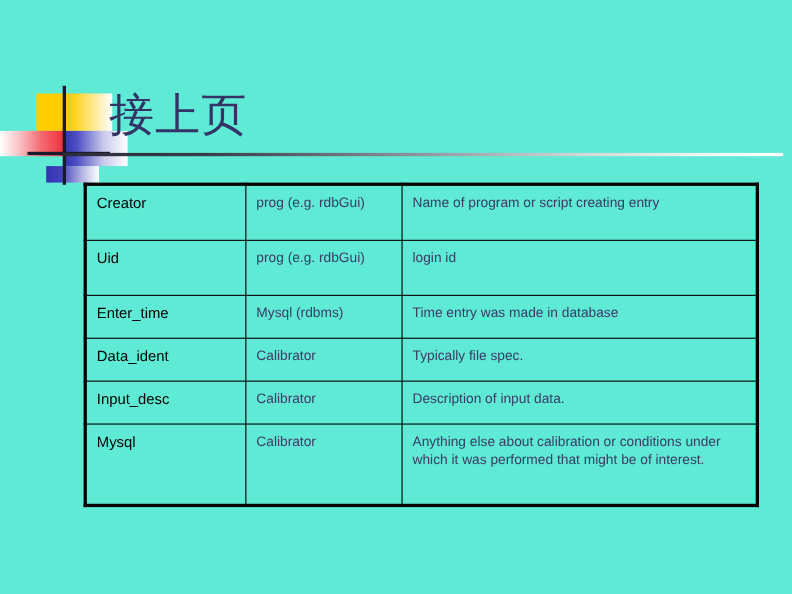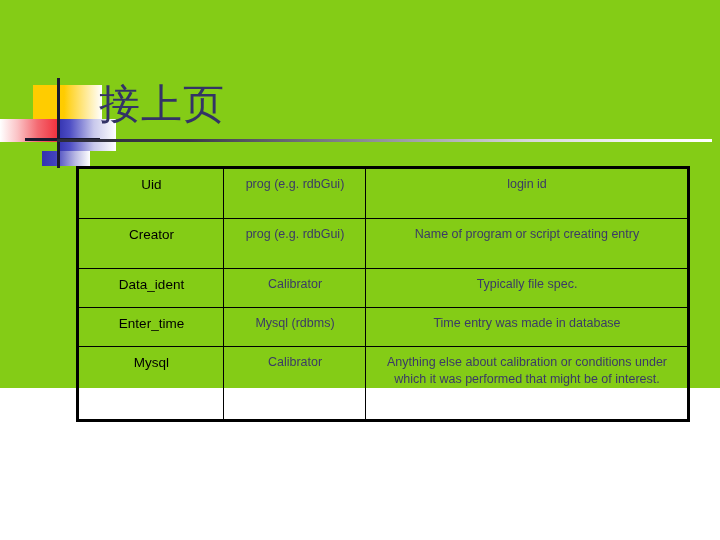--- a/index.html
+++ b/index.html
@@ -13,23 +13,22 @@
     font-family: "Liberation Sans", sans-serif;
     overflow: hidden;
     position: relative;
   }
 
   
   .slide {
     position: absolute;
     left: 0; top: 0;
     width: 720px;
-    height: 388px;
-    background: #84cc16;
-    text-align: center;
+    height: 540px;
+    background: #5eead4;
   }
 
   
   .deco {
     position: absolute;
     left: 0px;
     top: 70px;
     width: 130px;
     height: 95px;
   }
@@ -168,38 +167,43 @@
   </div>
 
   <div class="title">接上页</div>
 
   <div class="title-rule"></div>
 
   <div class="tbl-wrap">
     <table class="spec">
       <tbody>
         <tr class="r-tall">
+          <td class="c1">Creator</td>
+          <td class="c2">prog (e.g. rdbGui)</td>
+          <td class="c3">Name of program or script creating entry</td>
+        </tr>
+        <tr class="r-tall">
           <td class="c1">Uid</td>
           <td class="c2">prog (e.g. rdbGui)</td>
           <td class="c3">login id</td>
         </tr>
-        <tr class="r-tall">
-          <td class="c1">Creator</td>
-          <td class="c2">prog (e.g. rdbGui)</td>
-          <td class="c3">Name of program or script creating entry</td>
+        <tr class="r-med">
+          <td class="c1">Enter_time</td>
+          <td class="c2">Mysql (rdbms)</td>
+          <td class="c3">Time entry was made in database</td>
         </tr>
         <tr class="r-med">
           <td class="c1">Data_ident</td>
           <td class="c2">Calibrator</td>
           <td class="c3">Typically file spec.</td>
         </tr>
         <tr class="r-med">
-          <td class="c1">Enter_time</td>
-          <td class="c2">Mysql (rdbms)</td>
-          <td class="c3">Time entry was made in database</td>
+          <td class="c1">Input_desc</td>
+          <td class="c2">Calibrator</td>
+          <td class="c3">Description of input data.</td>
         </tr>
         <tr class="r-last">
           <td class="c1">Mysql</td>
           <td class="c2">Calibrator</td>
           <td class="c3">Anything else about calibration or conditions under which it was performed that might be of interest.</td>
         </tr>
       </tbody>
     </table>
   </div>
 

